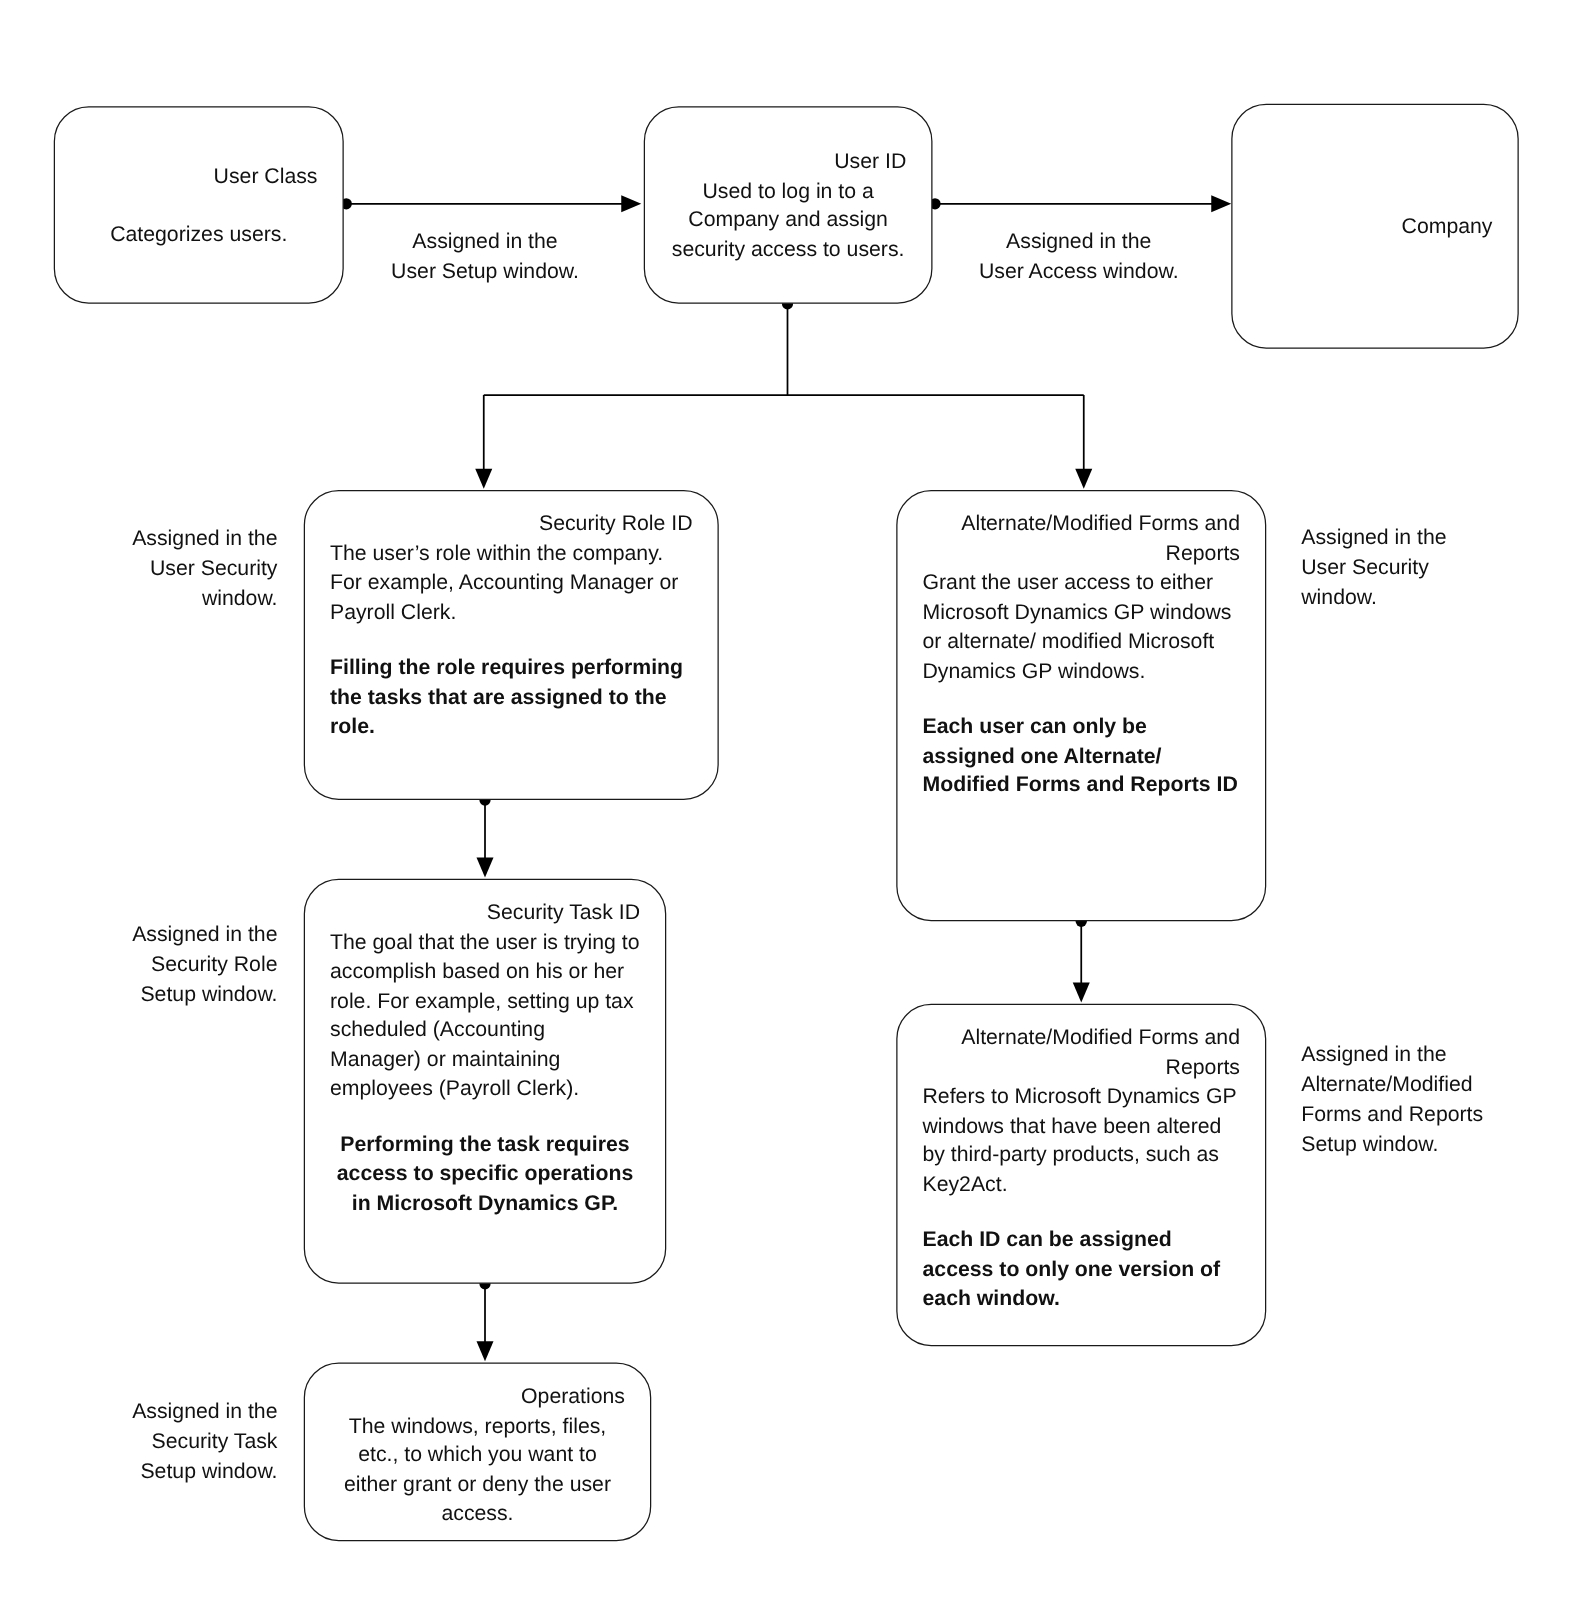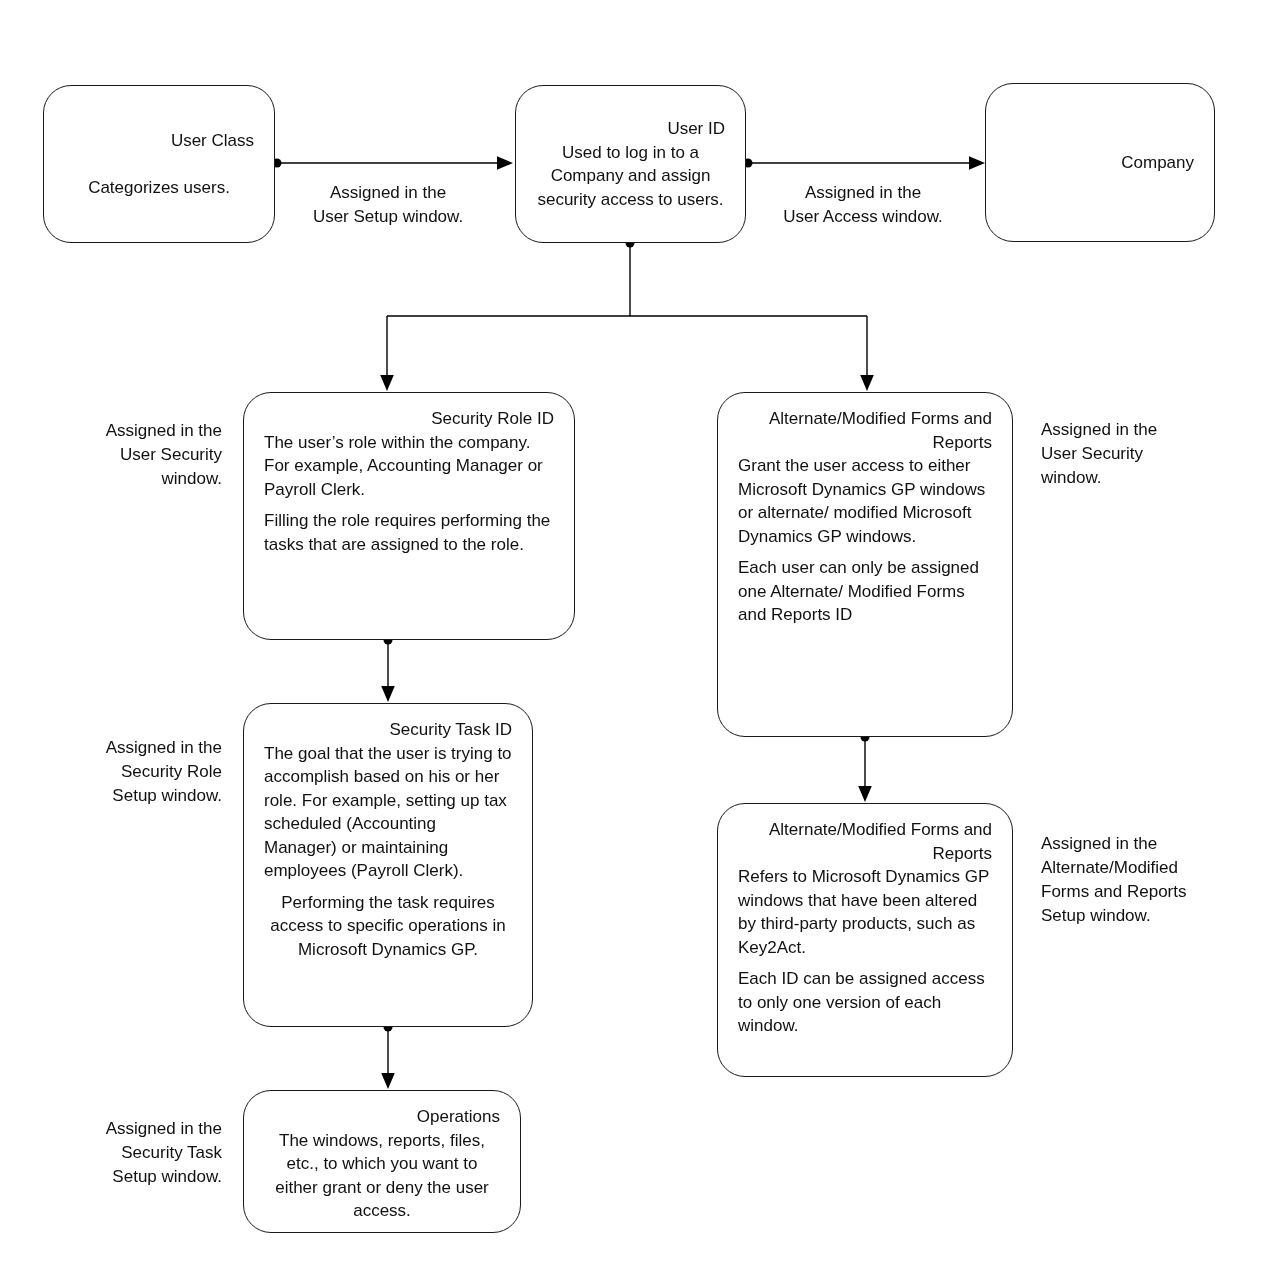--- a/index.html
+++ b/index.html
@@ -17,38 +17,38 @@
     box-sizing:border-box;
     background:#fff;
     border:1.5px solid #1a1a1a;
     border-radius:28px;
     padding:14px 20px;
     font-size:17px;
     line-height:23.5px;
   }
   .node .title { font-weight:normal; text-align:right; margin:0; }
   .node p { margin:0; }
-  .node p + p { margin-top:8px; }
+  .node p + p { margin-top:21px;font-weight:bold; }
   .v-center { display:flex; flex-direction:column; justify-content:center; }
   .align-left { text-align:left; }
   .align-center { text-align:center; }
   .flow-label {
     position:absolute;
     font-size:17px;
     line-height:24px;
     white-space:pre-line;
   }
   .lbl-center { text-align:center; }
   .lbl-right  { text-align:right; }
   .lbl-left   { text-align:left; }
 
   
   #n-user-class     { left:43px;  top:85px;   width:232px; height:158px;gap:23px; }
   #n-user-id        { left:515px; top:85px;   width:231px; height:158px; }
-  #n-company        { left:985px; top:83px;   width:230px; height:159px; }
+  #n-company        { left:985px; top:83px;   width:230px; height:196px; }
   #n-security-role  { left:243px; top:392px;  width:332px; height:248px; }
   #n-security-task  { left:243px; top:703px;  width:290px; height:324px; }
   #n-operations     { left:243px; top:1090px; width:278px; height:143px; }
   #n-alt-forms-1    { left:717px; top:392px;  width:296px; height:345px; }
   #n-alt-forms-2    { left:717px; top:803px;  width:296px; height:274px; }
 
   
   #l-user-setup          { left:278px;  top:181px;  width:220px; }
   #l-user-access         { left:753px;  top:181px;  width:220px; }
   #l-user-security-left  { left:40px;   top:419px;  width:182px; }

